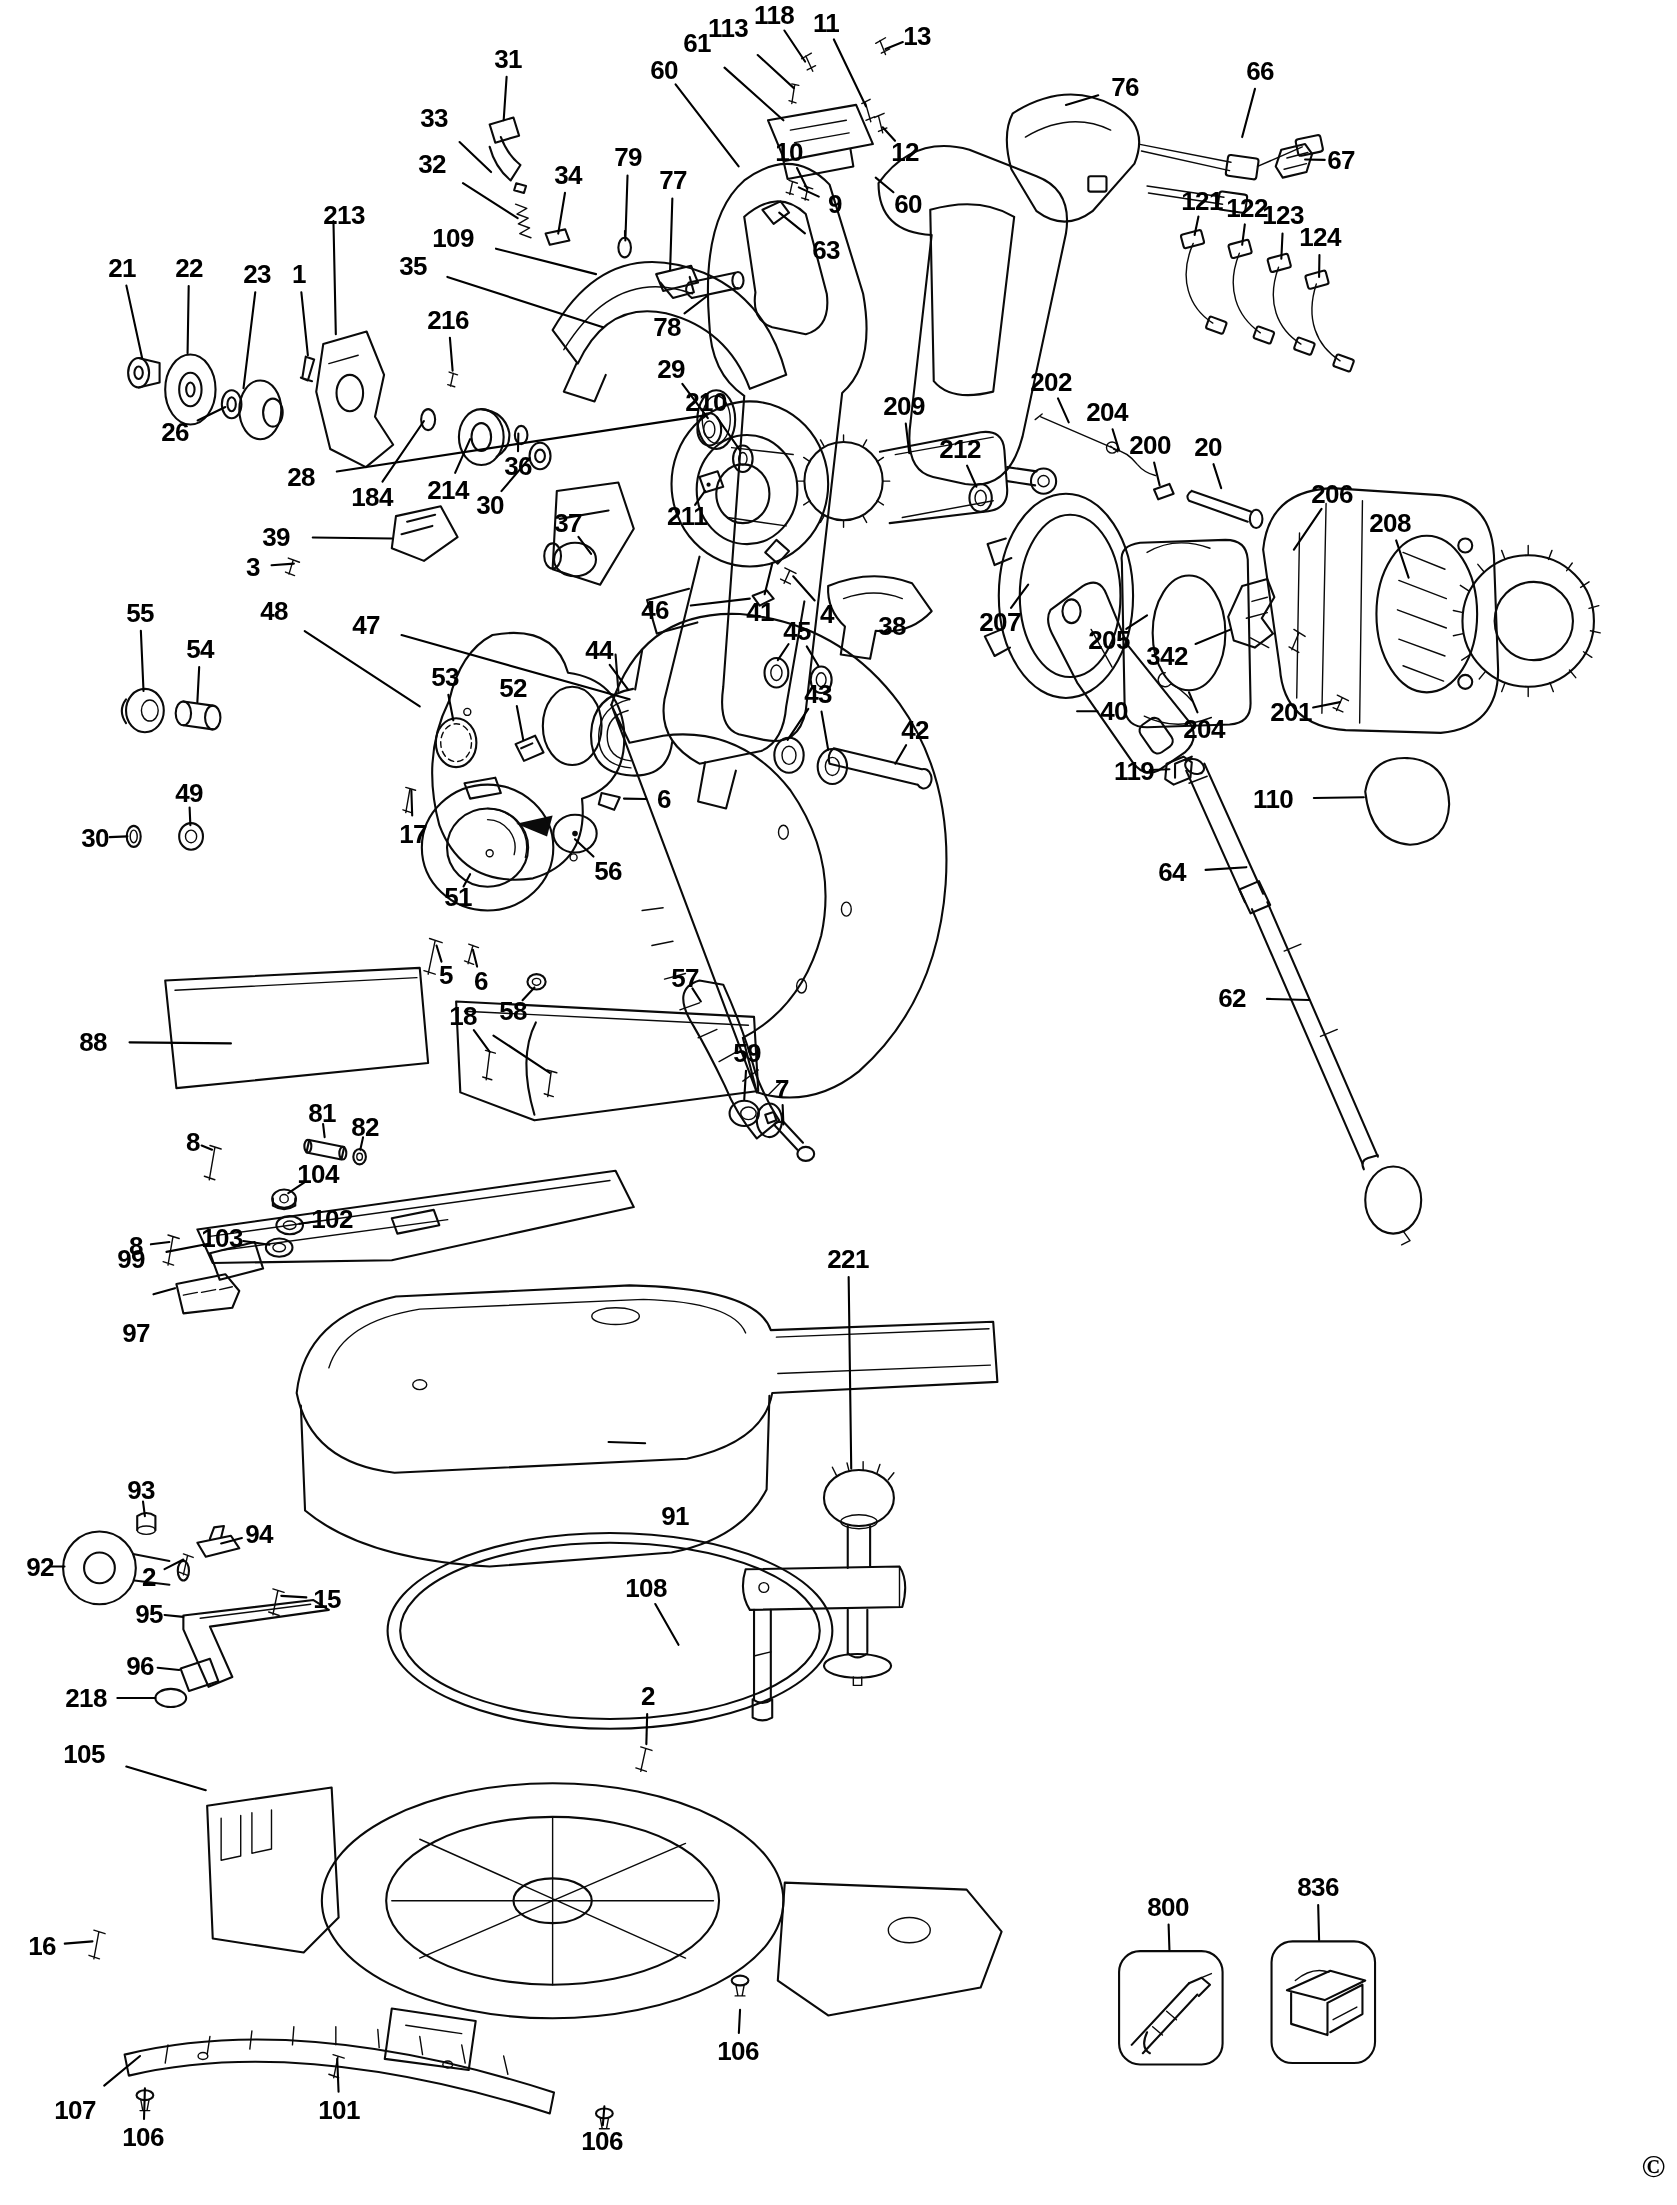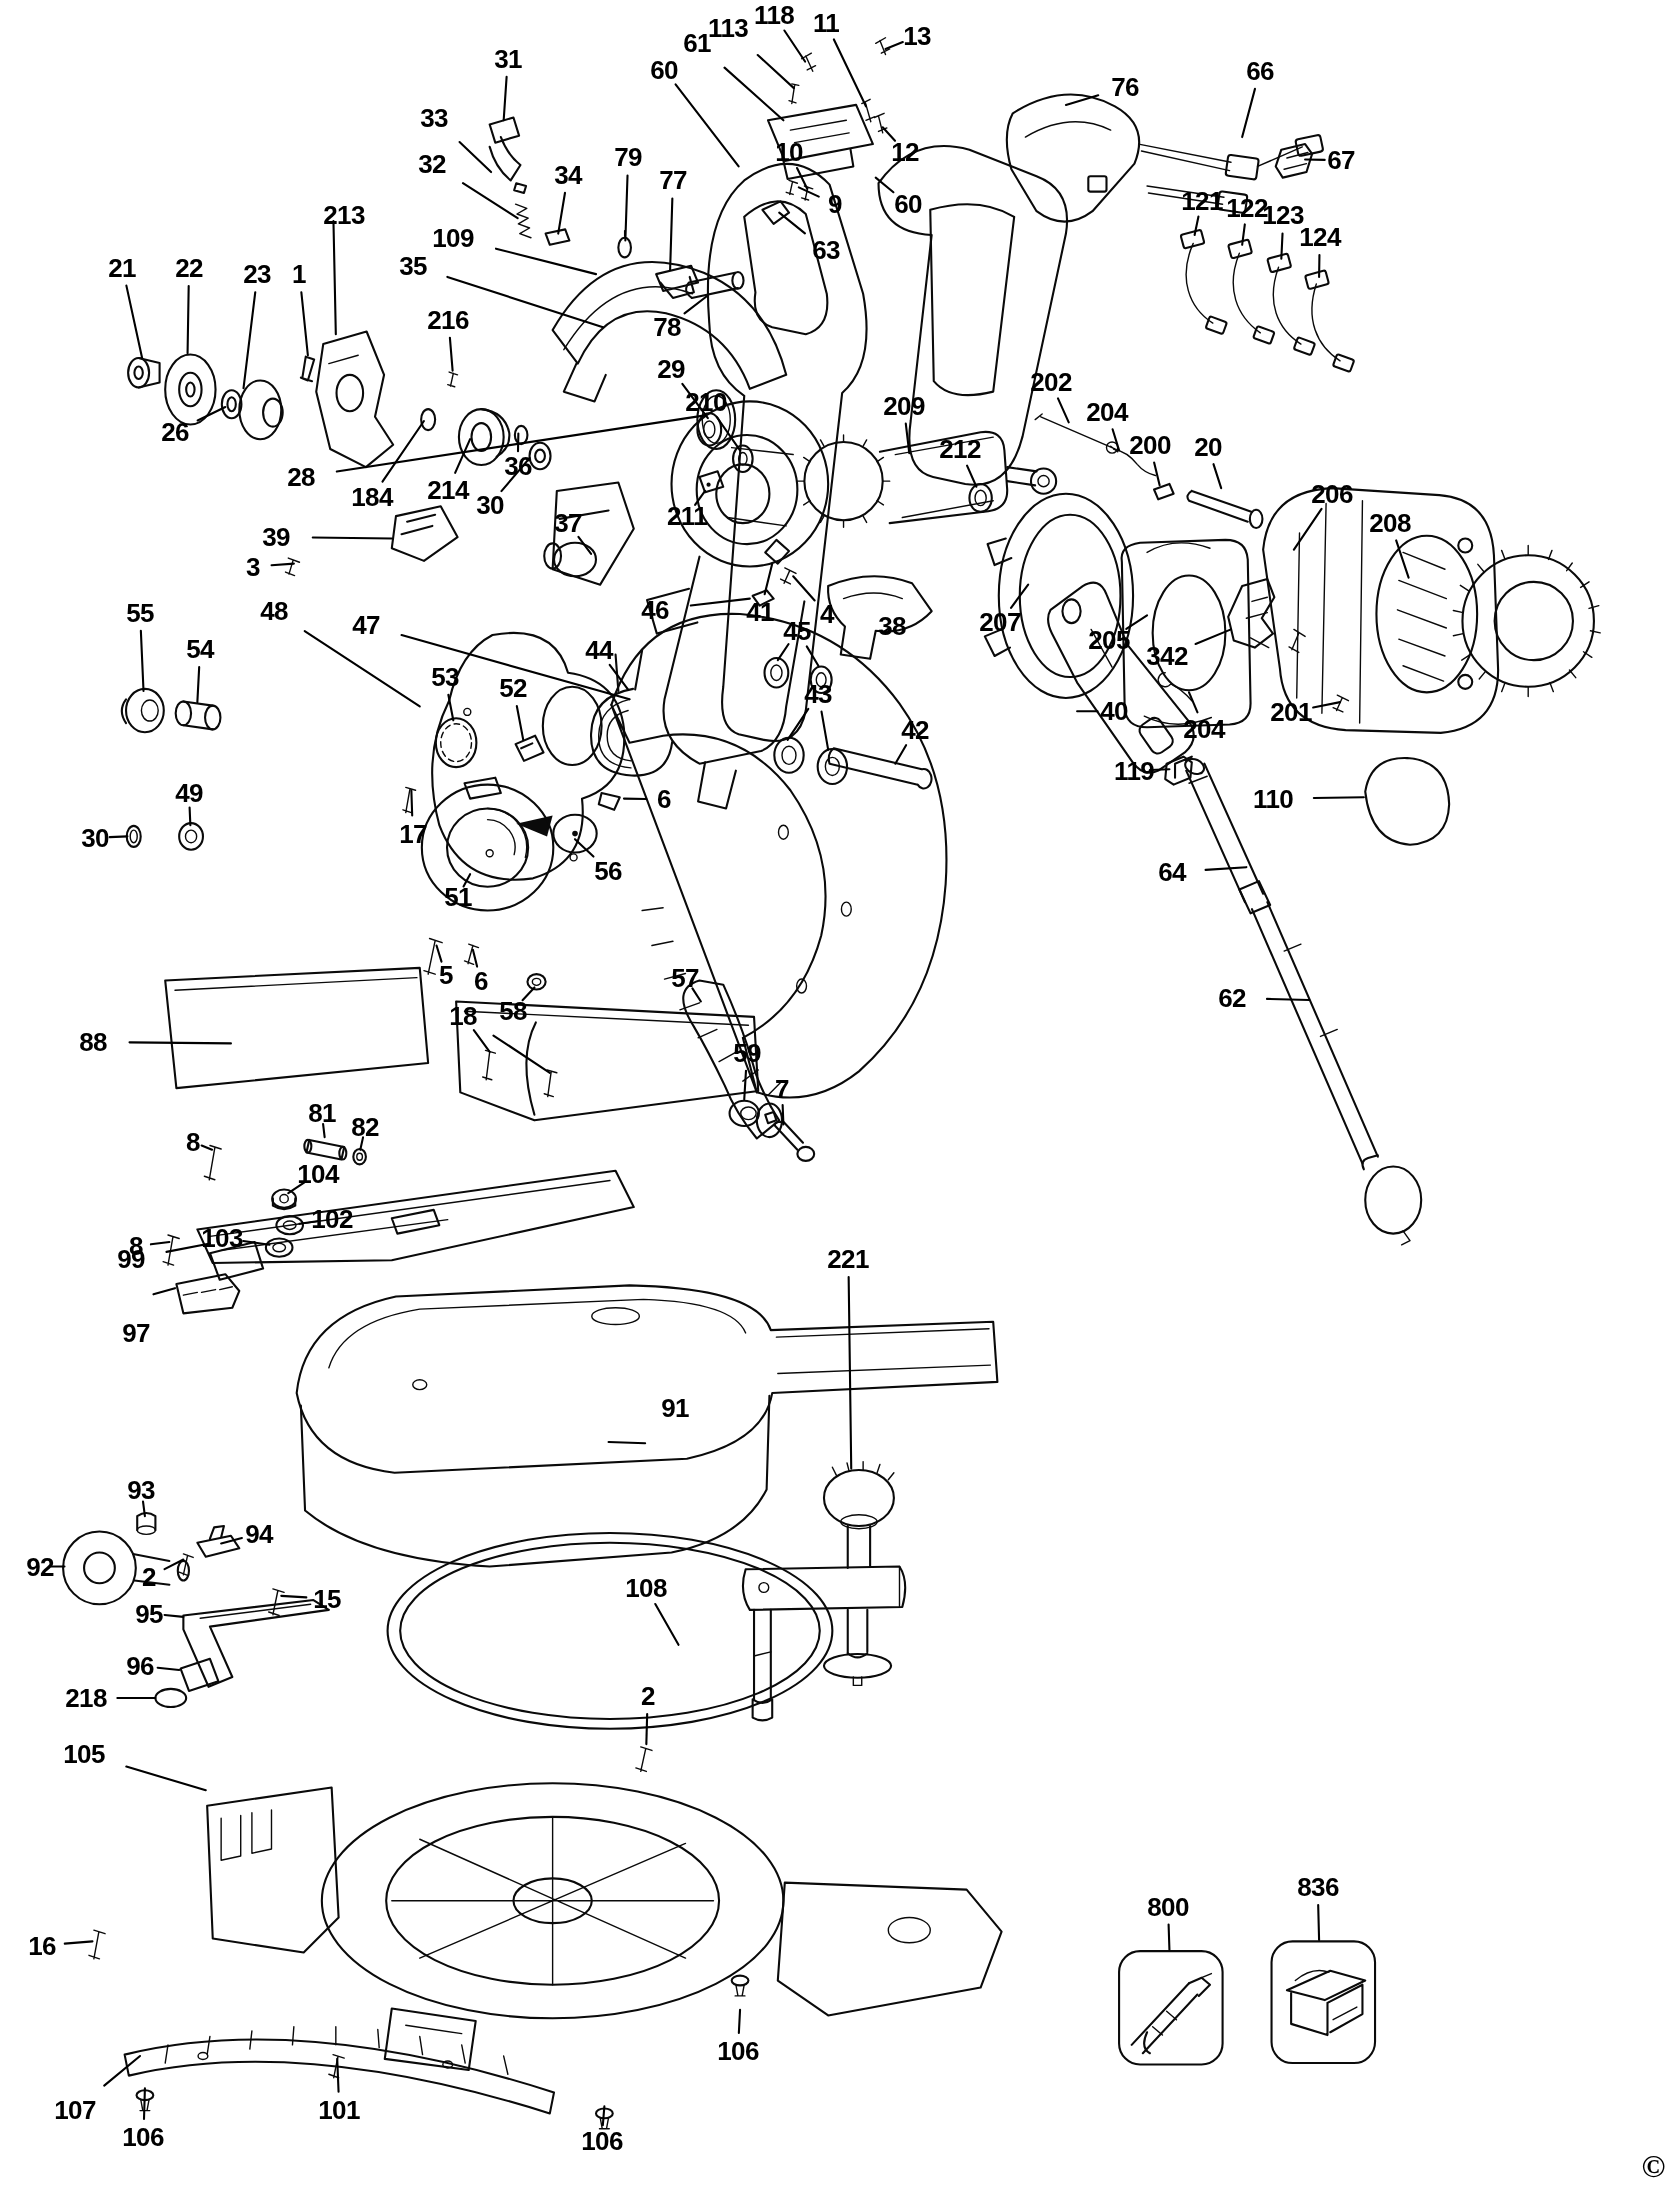--- a/index.html
+++ b/index.html
@@ -623,21 +623,21 @@
       <div class="part-label" style="left: 782px; top: 1089px;">7</div>
       <div class="part-label" style="left: 193px; top: 1142px;">8</div>
       <div class="part-label" style="left: 322px; top: 1113px;">81</div>
       <div class="part-label" style="left: 365px; top: 1127px;">82</div>
       <div class="part-label" style="left: 131px; top: 1259px;">99</div>
       <div class="part-label" style="left: 318px; top: 1174px;">104</div>
       <div class="part-label" style="left: 332px; top: 1219px;">102</div>
       <div class="part-label" style="left: 222px; top: 1238px;">103</div>
       <div class="part-label" style="left: 136px; top: 1246px;">8</div>
       <div class="part-label" style="left: 136px; top: 1300px; margin-top: 33px;">97</div>
-      <div class="part-label" style="left: 675px; top: 1408px;">91</div>
+      <div class="part-label" style="left: 675px; top: 1516px;">91</div>
       <div class="part-label" style="left: 848px; top: 1259px;">221</div>
       <div class="part-label" style="left: 141px; top: 1490px;">93</div>
       <div class="part-label" style="left: 259px; top: 1534px;">94</div>
       <div class="part-label" style="left: 40px; top: 1567px;">92</div>
       <div class="part-label" style="left: 149px; top: 1577px;">2</div>
       <div class="part-label" style="left: 327px; top: 1599px;">15</div>
       <div class="part-label" style="left: 149px; top: 1614px;">95</div>
       <div class="part-label" style="left: 140px; top: 1666px;">96</div>
       <div class="part-label" style="left: 86px; top: 1698px;">218</div>
       <div class="part-label" style="left: 84px; top: 1754px;">105</div>

